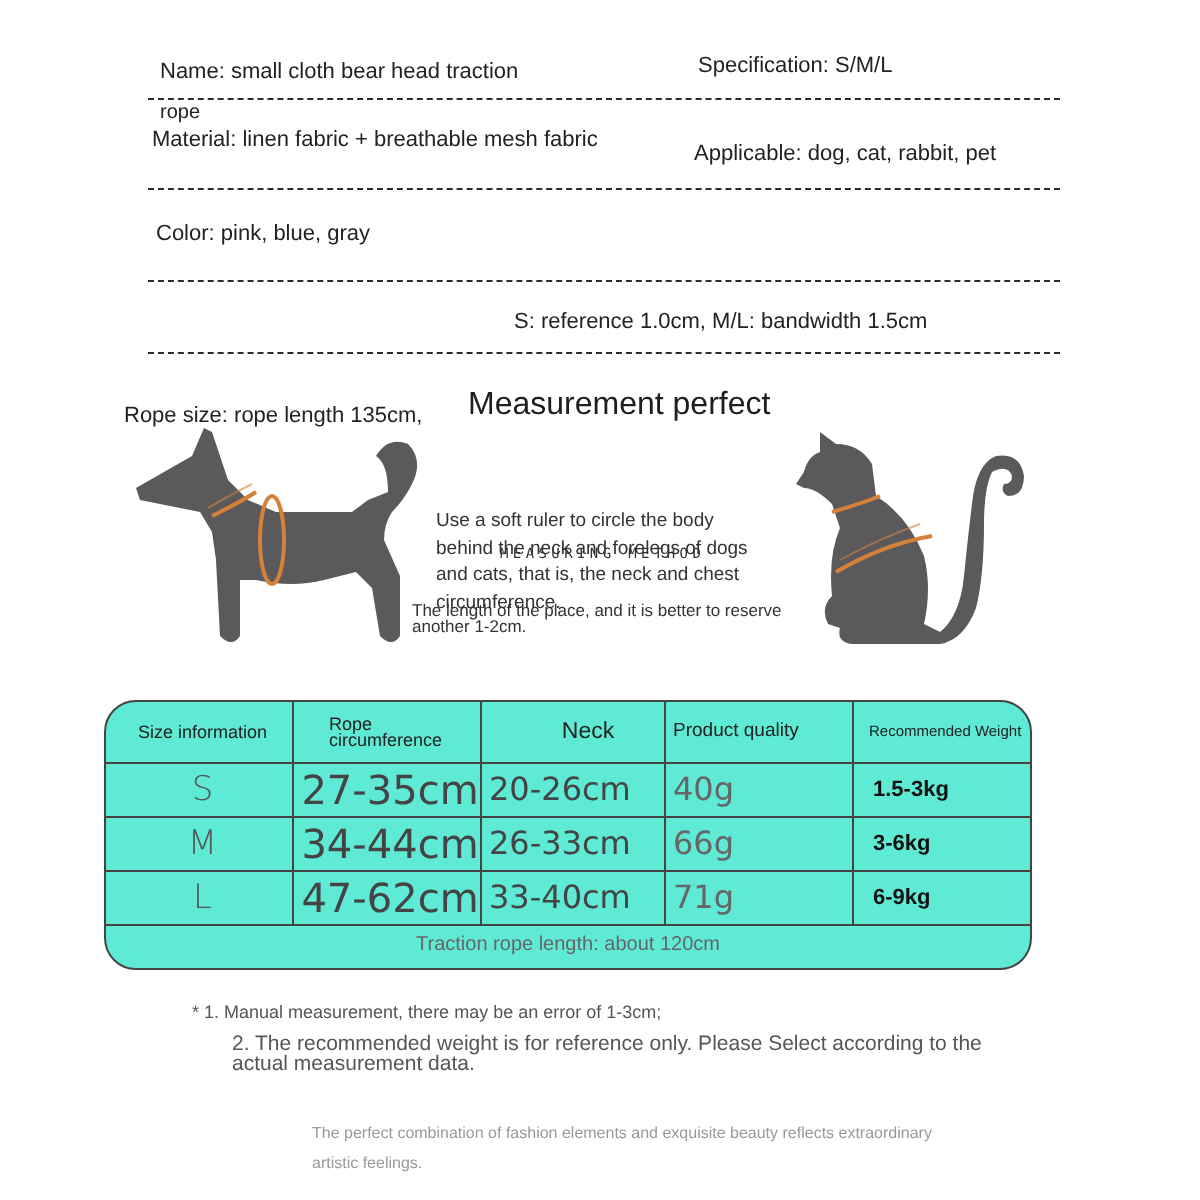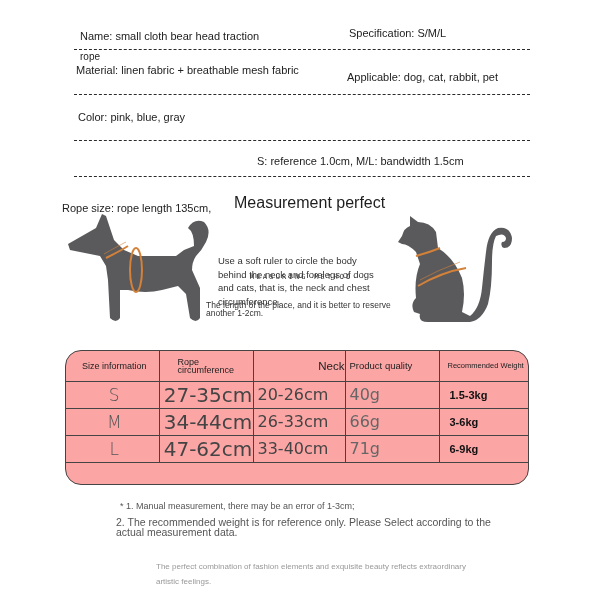--- a/index.html
+++ b/index.html
@@ -13,36 +13,36 @@
       border-top: 1.5px dashed #2a2a2a;
     }
 
     .title { font-size: 16px; color: #1e1e1e; letter-spacing: 0; }
     .mono-caps { font-family: "DejaVu Sans Mono", monospace; font-size: 7px; letter-spacing: 2.2px; color: #333; margin-top: 39px; }
     .desc { font-size: 9.5px; color: #333; line-height: 13.5px; white-space: normal; }
     .desc2 { font-size: 8.5px; color: #333; line-height: 8px; white-space: normal; }
 
     
     .tbl {
-      position: absolute; left: 65px; top: 350px; width: 464px; height: 135px;
-      border: 1.3px solid #444; border-radius: 16px; overflow: hidden; background: #fca5a5;
+      position: absolute; left: 52px; top: 350px; width: 464px; height: 135px;
+      border: 1.3px solid #444; border-radius: 16px; overflow: hidden; background: #5eead4;
     }
     .tbl table { border-collapse: collapse; width: 100%; }
     .tbl td { border-right: 1.2px solid #444; border-bottom: 1.2px solid #444; padding: 0 0 0 4px; }
     .tbl td:last-child { border-right: none; }
     .tbl tr.head td { height: 30px; font-size: 9px; color: #222; }
     .tbl tr.row td { height: 27px; }
     .tbl .c1 { width: 93px; text-align: center; font-size: 17px; color: #555; font-family: "DejaVu Sans", sans-serif; font-weight: 300; }
     .tbl .c2 { width: 94px; text-align: center; font-size: 20px; color: #444; font-family: "DejaVu Sans", sans-serif; }
     .tbl .c3 { width: 92px; text-align: left; font-size: 16px; color: #444; font-family: "DejaVu Sans", sans-serif; }
     .tbl .c4 { width: 94px; text-align: left; font-size: 16px; color: #666; font-family: "DejaVu Sans", sans-serif; }
     .tbl .c5 { text-align: left; padding-left: 10px; font-size: 11px; font-weight: bold; color: #111; }
     .tbl .head .c1 { font-size: 9px; color: #222; font-family: "Liberation Sans", sans-serif; }
     .tbl .head .c2 { font-size: 9px; line-height: 8px; text-align: left; padding-left: 18px; color: #222; font-family: "Liberation Sans", sans-serif; }
-    .tbl .head .c3 { font-size: 11.5px; text-align: right; padding-left: 16px; color: #222; font-family: "Liberation Sans", sans-serif; }
+    .tbl .head .c3 { font-size: 11.5px; text-align: center; padding-left: 16px; color: #222; font-family: "Liberation Sans", sans-serif; }
     .tbl .head .c4 { font-size: 9.5px; color: #222; font-family: "Liberation Sans", sans-serif; }
     .tbl .head .c5 { font-size: 7.5px; line-height: 7px; font-weight: normal; color: #222; padding-left: 8px; }
     .tbl .foot { position: absolute; left: 0; right: 0; bottom: 6px; text-align: center; font-size: 10px; color: #666; }
 
     .note { font-size: 9px; color: #555; }
     .note2 { font-size: 10.5px; color: #555; line-height: 9.5px; white-space: normal; width: 380px; }
     .tagline { font-size: 8px; color: #999; line-height: 15px; white-space: normal; width: 330px; }
   </style>
 </head>
 <body>
@@ -105,18 +105,19 @@
     </tr>
     <tr class="row">
       <td class="c1">L</td>
       <td class="c2">47-62cm</td>
       <td class="c3">33-40cm</td>
       <td class="c4">71g</td>
       <td class="c5">6-9kg</td>
     </tr>
   </tbody>
     </table>
+  <div class="foot">Traction rope length: about 120cm</div>
 </div>
 
-<div class="abs note" style="left:120px; top:501px;">* 1. Manual measurement, there may be an error of 1-3cm;</div>
+<div class="abs note" style="left:96px; top:501px;">* 1. Manual measurement, there may be an error of 1-3cm;</div>
 <div class="abs note2" style="left:116px; top:518px;">2. The recommended weight is for reference only. Please Select according to the actual measurement data.</div>
 
 <div class="abs tagline" style="left:156px; top:559px;">The perfect combination of fashion elements and exquisite beauty reflects extraordinary artistic feelings.</div>
 
 </body></html>

